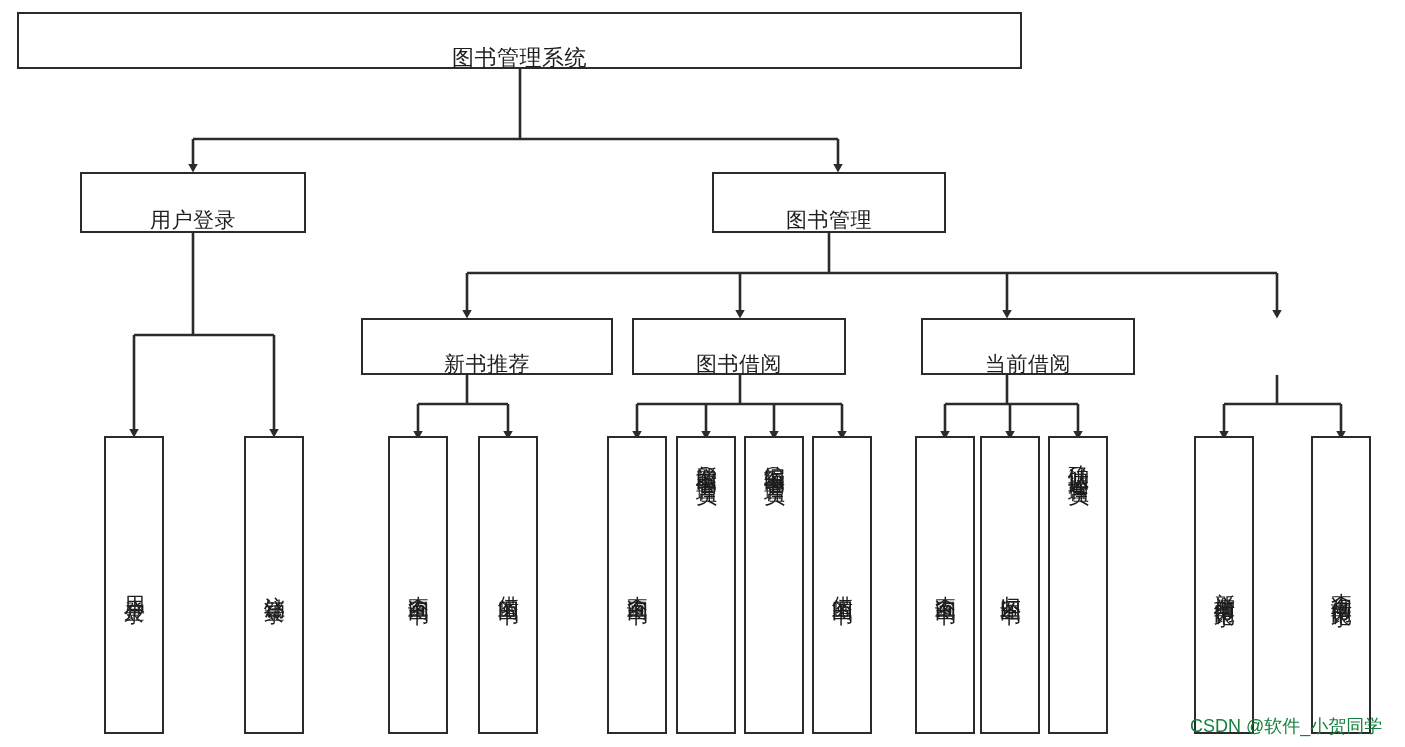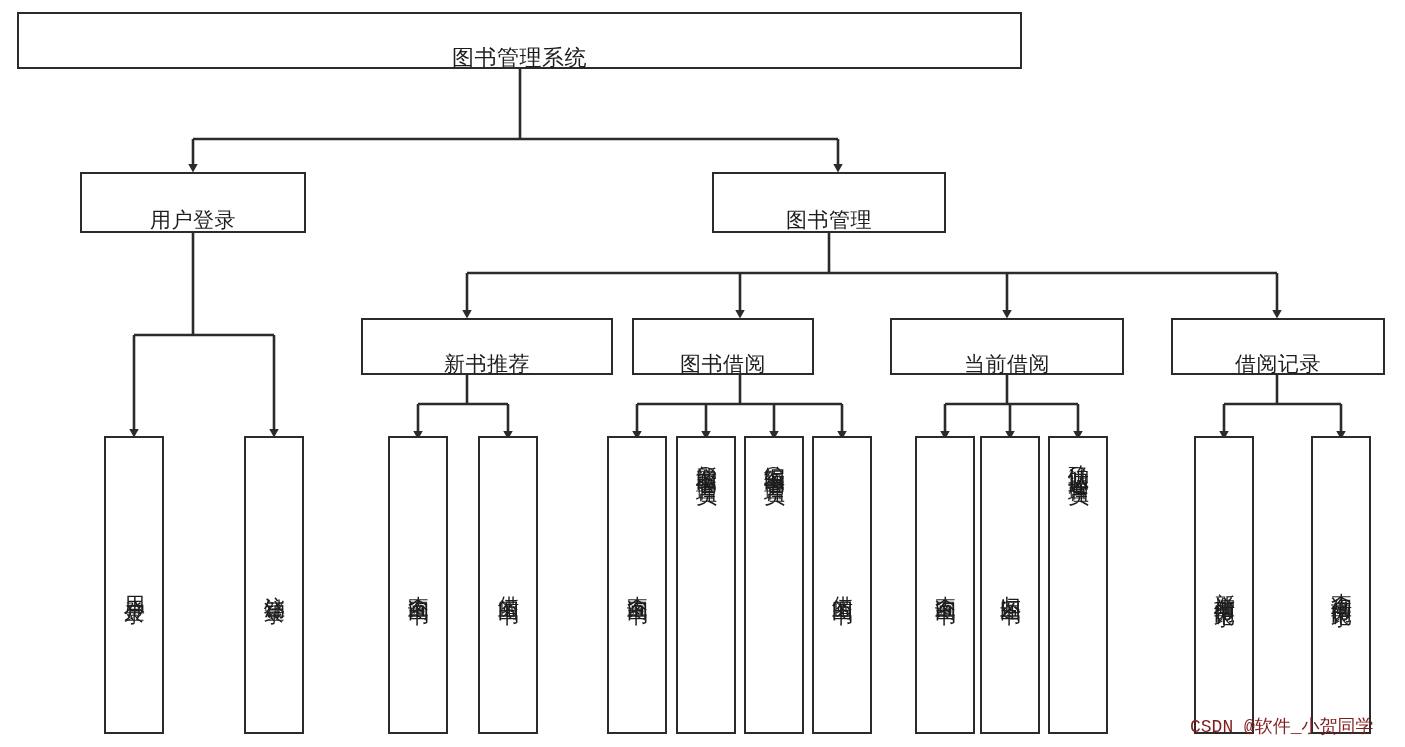--- a/index.html
+++ b/index.html
@@ -60,25 +60,25 @@
     line-height: 1.18;
     letter-spacing: 3px;
     white-space: nowrap;
   }
   .node.leaf.centered {
     align-items: center;
     padding-top: 0;
   }
   .watermark {
     position: absolute;
-    color: #7f1d1d;
+    color: #15803d;
     font-size: 18px;
     white-space: nowrap;
     pointer-events: none;
-    font-family: Liberation Mono, monospace;
+    font-family: Liberation Sans, sans-serif;
   }
 </style>
 </head>
 <body>
 
 <div id="diagram-root">
 
   <svg id="edges" viewBox="0 0 1405 747" xmlns="http://www.w3.org/2000/svg">
     <defs>
       <marker id="arrow" markerWidth="9" markerHeight="10" refX="1.5" refY="5" orient="auto" markerUnits="userSpaceOnUse">
@@ -136,28 +136,25 @@
   <div class="node horizontal" style="left:80px; top:172px; width:226px; height:61px;">
     <span class="node-label">用户登录</span>
   </div>
   <div class="node horizontal" style="left:712px; top:172px; width:234px; height:61px;align-items:center;">
     <span class="node-label">图书管理</span>
   </div>
 
   <div class="node horizontal" style="left:361px; top:318px; width:252px; height:57px;">
     <span class="node-label">新书推荐</span>
   </div>
-  <div class="node horizontal" style="left:632px; top:318px; width:182px; height:57px;">
+  <div class="node horizontal" style="left:632px; top:318px; width:214px; height:57px;">
     <span class="node-label">图书借阅</span>
   </div>
-  <div class="node horizontal" style="left:890px; top:318px; width:234px; height:57px;">
+  <div class="node horizontal" style="left:921px; top:318px; width:214px; height:57px;">
     <span class="node-label">当前借阅</span>
-  </div>
-  <div class="node horizontal" style="left:1171px; top:318px; width:214px; height:57px;">
-    <span class="node-label">借阅记录</span>
   </div>
 
   <div class="node leaf centered" style="left:104px; top:436px; width:60px; height:298px;">
     <span class="node-label">用户登录</span>
   </div>
   <div class="node leaf centered" style="left:244px; top:436px; width:60px; height:298px;">
     <span class="node-label">注销登录</span>
   </div>
 
   <div class="node leaf centered" style="left:388px; top:436px; width:60px; height:298px;">

